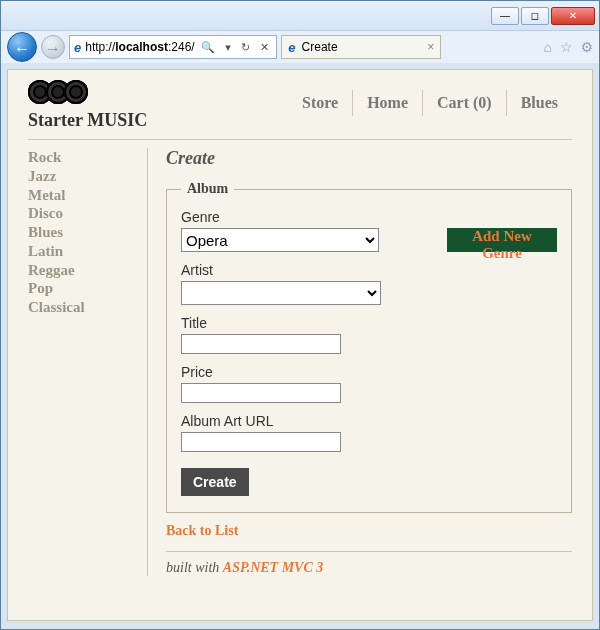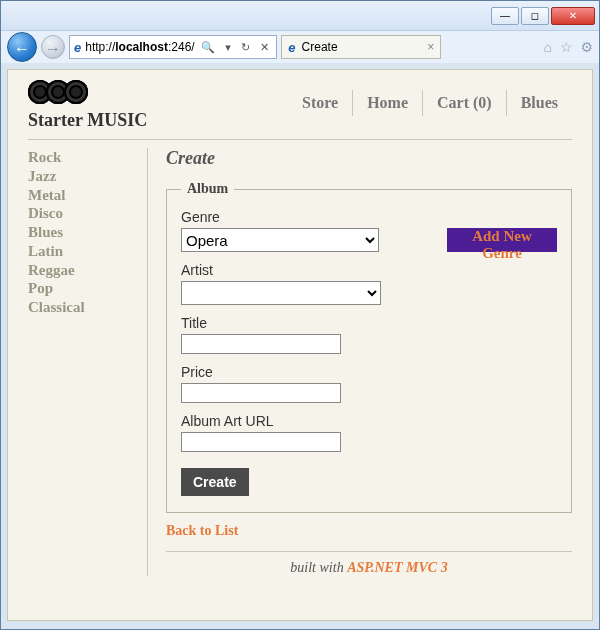--- a/index.html
+++ b/index.html
@@ -193,21 +193,21 @@
   select.genre { width:200px; }
   select.artist { width:200px; }
   input[type=text] {
     width:160px; height:20px;
     border:1px solid #888;
     background:#fff;
     font-size:13px;
     padding:1px 3px;
   }
   .btn-add {
-    background:#4c1d95;
+    background:#14532d;
     color:#e67a3c;
     font-weight:bold;
     border:none;
     padding:0 4px;
     font-size:15px;
     cursor:pointer;
     height:24px;
     font-family: Georgia, serif;
     margin-left: 46px;
   }
@@ -227,21 +227,21 @@
     margin-top:10px;
     color:#e67a3c;
     font-weight:bold;
     font-size:14px;
     cursor:pointer;
     font-family: Georgia, serif;
   }
   .footer {
     border-top:1px solid #ccc7b5;
     margin-top:12px;
-    text-align:center;
+    text-align:left;
     padding-top:8px;
     font-size:14px;
     color:#555;
     font-style:italic;
     font-family: Georgia, serif;
   }
   .footer .lnk { color:#e67a3c; font-weight:bold; cursor:pointer; }
 </style>
 </head>
 <body>

